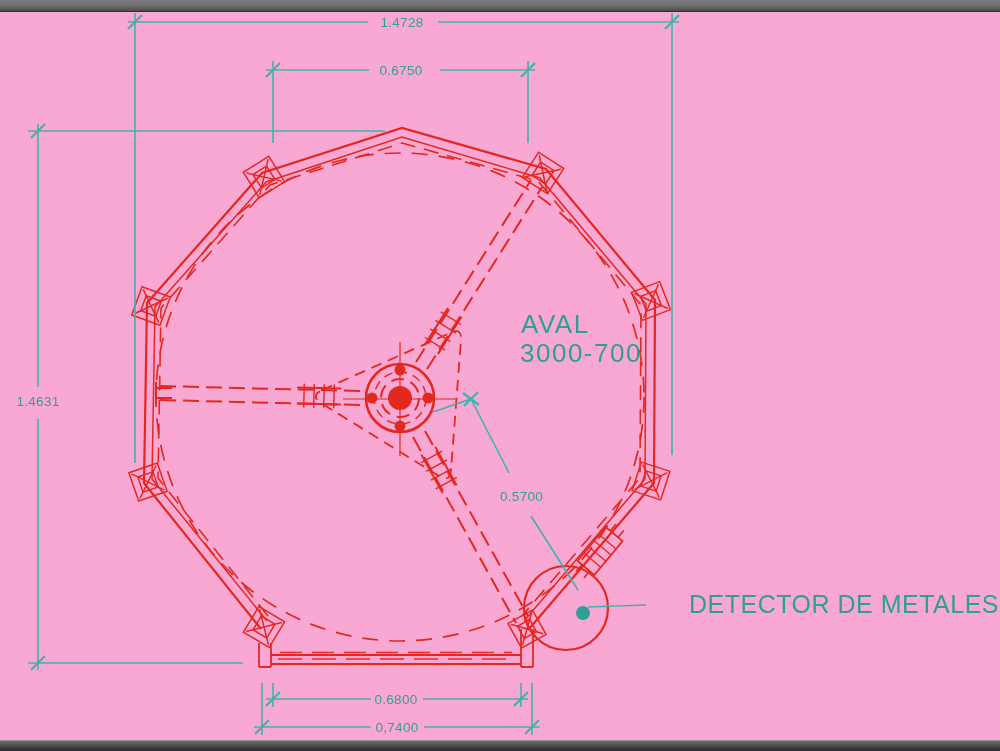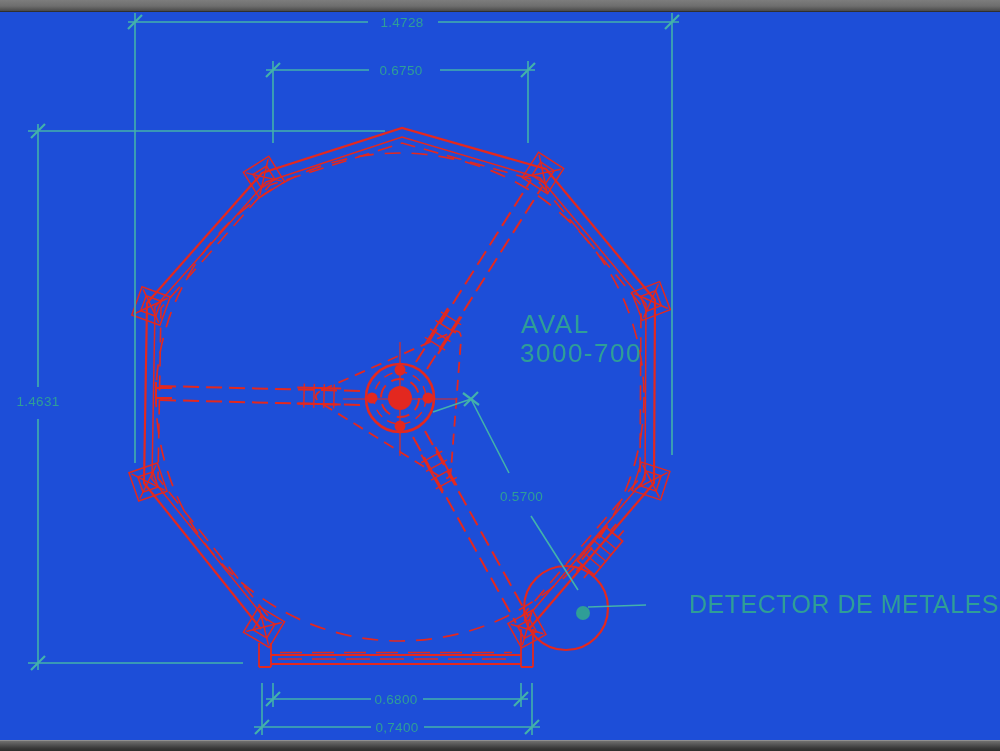--- a/index.html
+++ b/index.html
@@ -1,16 +1,16 @@
 <!DOCTYPE html>
 <html><head>
 <meta charset="utf-8">
 <style>
   html,body{margin:0;padding:0;background:#e9e9e9;}
-  .stage{position:relative;width:1000px;height:751px;background:#1d4ed8;overflow:hidden;
+  .stage{position:relative;width:1000px;height:751px;background:#f9a8d4;overflow:hidden;
          font-family:"Liberation Sans", sans-serif;}
   .bar-top{position:absolute;left:0;top:0;width:1000px;height:11px;
            background:linear-gradient(#7d7d7d,#6e6e6e 55%,#4a4a4a);
            border-bottom:1px solid #2f2f2f;}
   .bar-bottom{position:absolute;left:0;bottom:0;width:1000px;height:10px;
            background:linear-gradient(#6f6f6f,#3a3a3a 70%,#2c2c2c);
            border-top:1px solid #8f8f8f;}
   svg{position:absolute;left:0;top:0;}
   
   .red{stroke:#e3281f;fill:none;}

